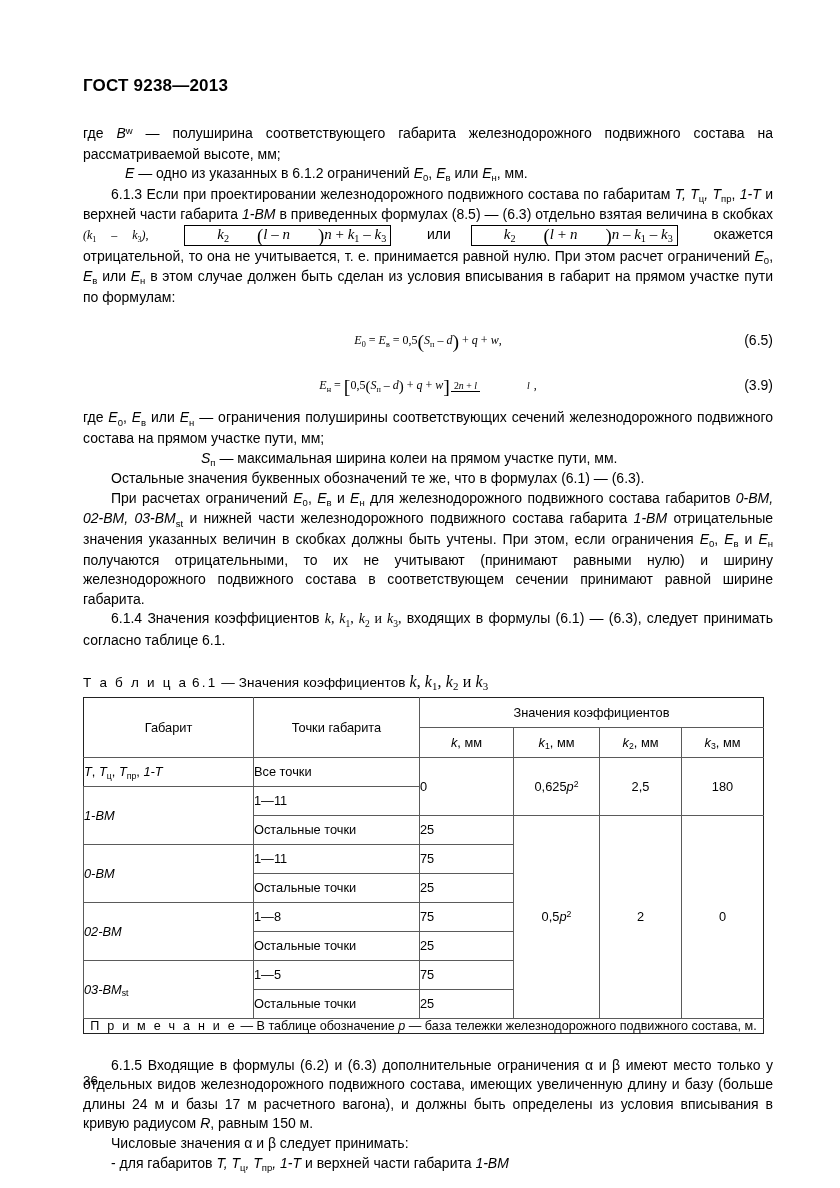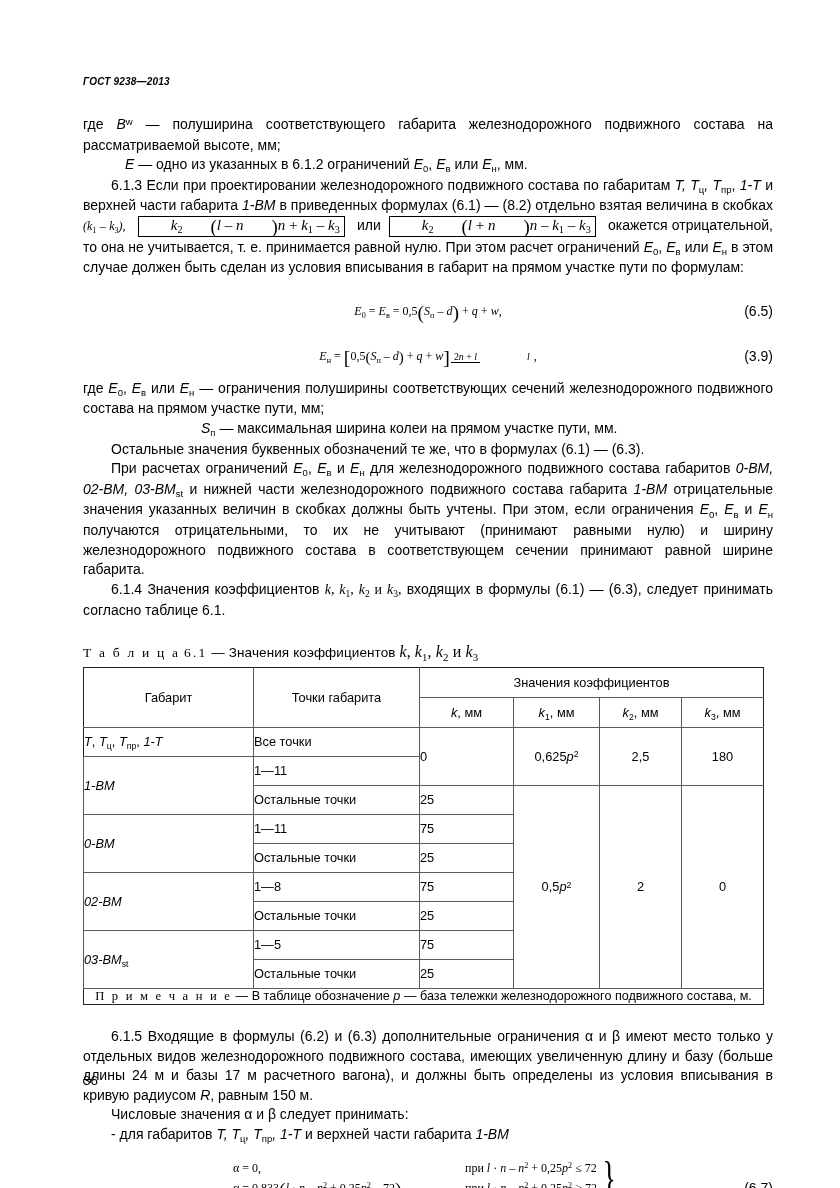--- a/index.html
+++ b/index.html
@@ -19,25 +19,24 @@
     overflow: hidden;
     box-sizing: border-box;
   }
   .content {
     position: absolute;
     left: 83px;
     top: 76px;
     width: 690px;
   }
   .doc-header {
-    font-size: 10px;
+    font-size: 17px;
     font-weight: bold;
     letter-spacing: 0.2px;
     margin: 0 0 28px 0;
-    font-style: italic;
   }
   p.body-par {
     font-size: 14px;
     line-height: 19.6px;
     margin: 0;
     text-align: justify;
     text-justify: inter-word;
   }
   .indent { text-indent: 28px; }
   i, .it { font-style: italic; }
@@ -84,34 +83,34 @@
     display: inline-block;
     font-size: 1.25em;
     line-height: 0.7;
     vertical-align: middle;
     font-family: "Liberation Serif", serif;
   }
   .inline-box {
     display: inline-block;
     border: 1px solid #000;
     padding: 1px 4px 2px 4px;
-    margin: 0 8px;
+    margin: 0 20px;
     font-family: "Liberation Serif", serif;
     font-size: 15px;
     line-height: 1.05;
     vertical-align: middle;
   }
 
   
   .tbl-caption {
     font-size: 13.5px;
     margin: 22px 0 6px 0;
     letter-spacing: 0.1px;
   }
-  .sp { letter-spacing: 2.2px; font-family: Liberation Serif, serif; }
+  .sp { letter-spacing: 2.2px; }
   table.gost {
     border-collapse: collapse;
     width: 680px;
     table-layout: fixed;
     font-size: 12.8px;
   }
   table.gost td, table.gost th {
     border: 1px solid #5a5a5a;
     padding: 0;
     vertical-align: middle;
@@ -184,21 +183,21 @@
       <i>E</i><sub>н</sub><span>, мм.</span>
     </p>
 
     <p class="body-par indent">
       <span>6.1.3</span>
       <span>Если при проектировании железнодорожного подвижного состава по габаритам</span>
       <i>T, T</i><sub>ц</sub><i>, T</i><sub>пр</sub><span>,</span>
       <i>1-T</i>
       <span>и верхней части габарита</span>
       <i>1-ВМ</i>
-      <span>в приведенных формулах (6.1) — (8.2) отдельно взятая величина в скобках</span>
+      <span>в приведенных формулах (8.5) — (6.3) отдельно взятая величина в скобках</span>
       <span class="math"><i>(k</i><sub>1</sub> – <i>k</i><sub>3</sub><i>)</i>,</span>
       <span class="inline-box"><i>k</i><sub>2</sub><span class="midbr">(</span><i>l</i> – <i>n</i><span class="midbr">)</span><i>n</i> + <i>k</i><sub>1</sub> – <i>k</i><sub>3</sub></span>
       <span>или</span><span class="inline-box"><i>k</i><sub>2</sub><span class="midbr">(</span><i>l</i> + <i>n</i><span class="midbr">)</span><i>n</i> – <i>k</i><sub>1</sub> – <i>k</i><sub>3</sub></span>
       <span>окажется отрицательной, то она не учитывается, т. е. принимается равной нулю. При этом расчет ограничений</span>
       <i>E</i><sub>0</sub>,
       <i>E</i><sub>в</sub> или
       <i>E</i><sub>н</sub>
       <span>в этом случае должен быть сделан из условия вписывания в габарит на прямом участке пути по формулам:</span>
     </p>
 

